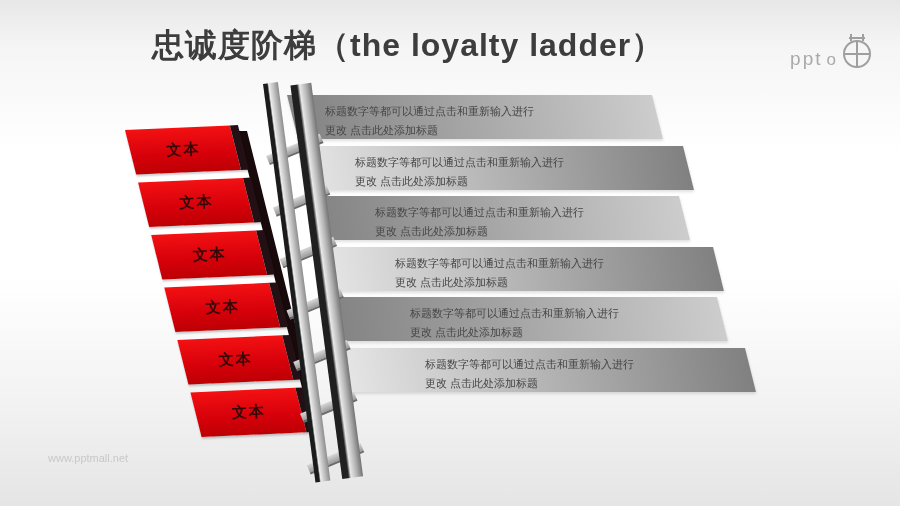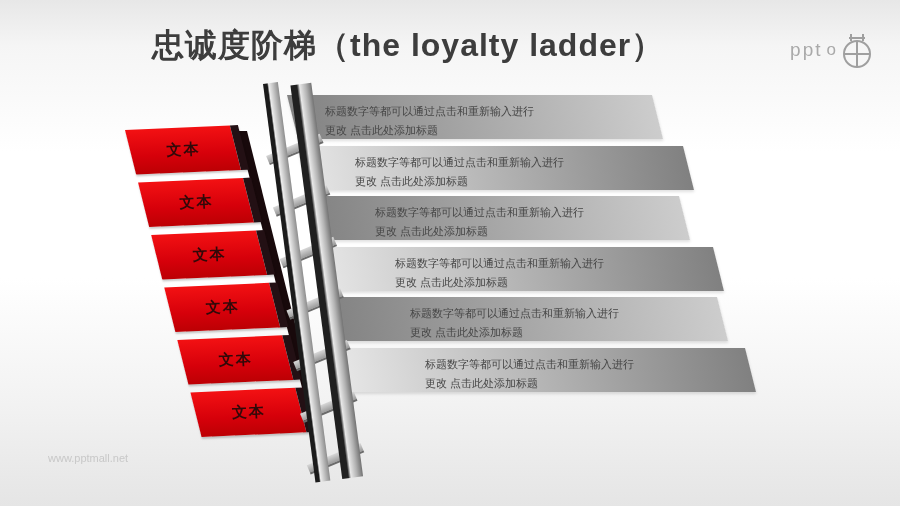--- a/index.html
+++ b/index.html
@@ -8,21 +8,21 @@
     font-family:"Liberation Sans", sans-serif;
     background:linear-gradient(180deg,#e7e7e7 0%,#f5f5f5 9%,#ffffff 30%,#ffffff 55%,#f2f2f2 80%,#e5e5e5 100%);
   }
   
   .title{
     position:absolute;left:152px;top:24px;
     font-size:32px;font-weight:700;color:#3d3d3d;letter-spacing:1px;
   }
   .logo{
     position:absolute;right:24px;top:30px;height:40px;
-    display:flex;align-items:center;color:#a9a9a9;
+    display:flex;align-items:flex-end;color:#a9a9a9;
   }
   .logo .ppt-txt{font-size:19px;letter-spacing:2px;font-weight:400;}
   .logo .ppt-o{font-size:17px;margin-left:4px;}
   .logo svg{margin-left:2px;display:block;}
   
   .bar{
     position:absolute;height:44px;
     transform:skewX(14deg);transform-origin:top left;
     box-shadow:0 2px 3px rgba(0,0,0,.12);
   }

